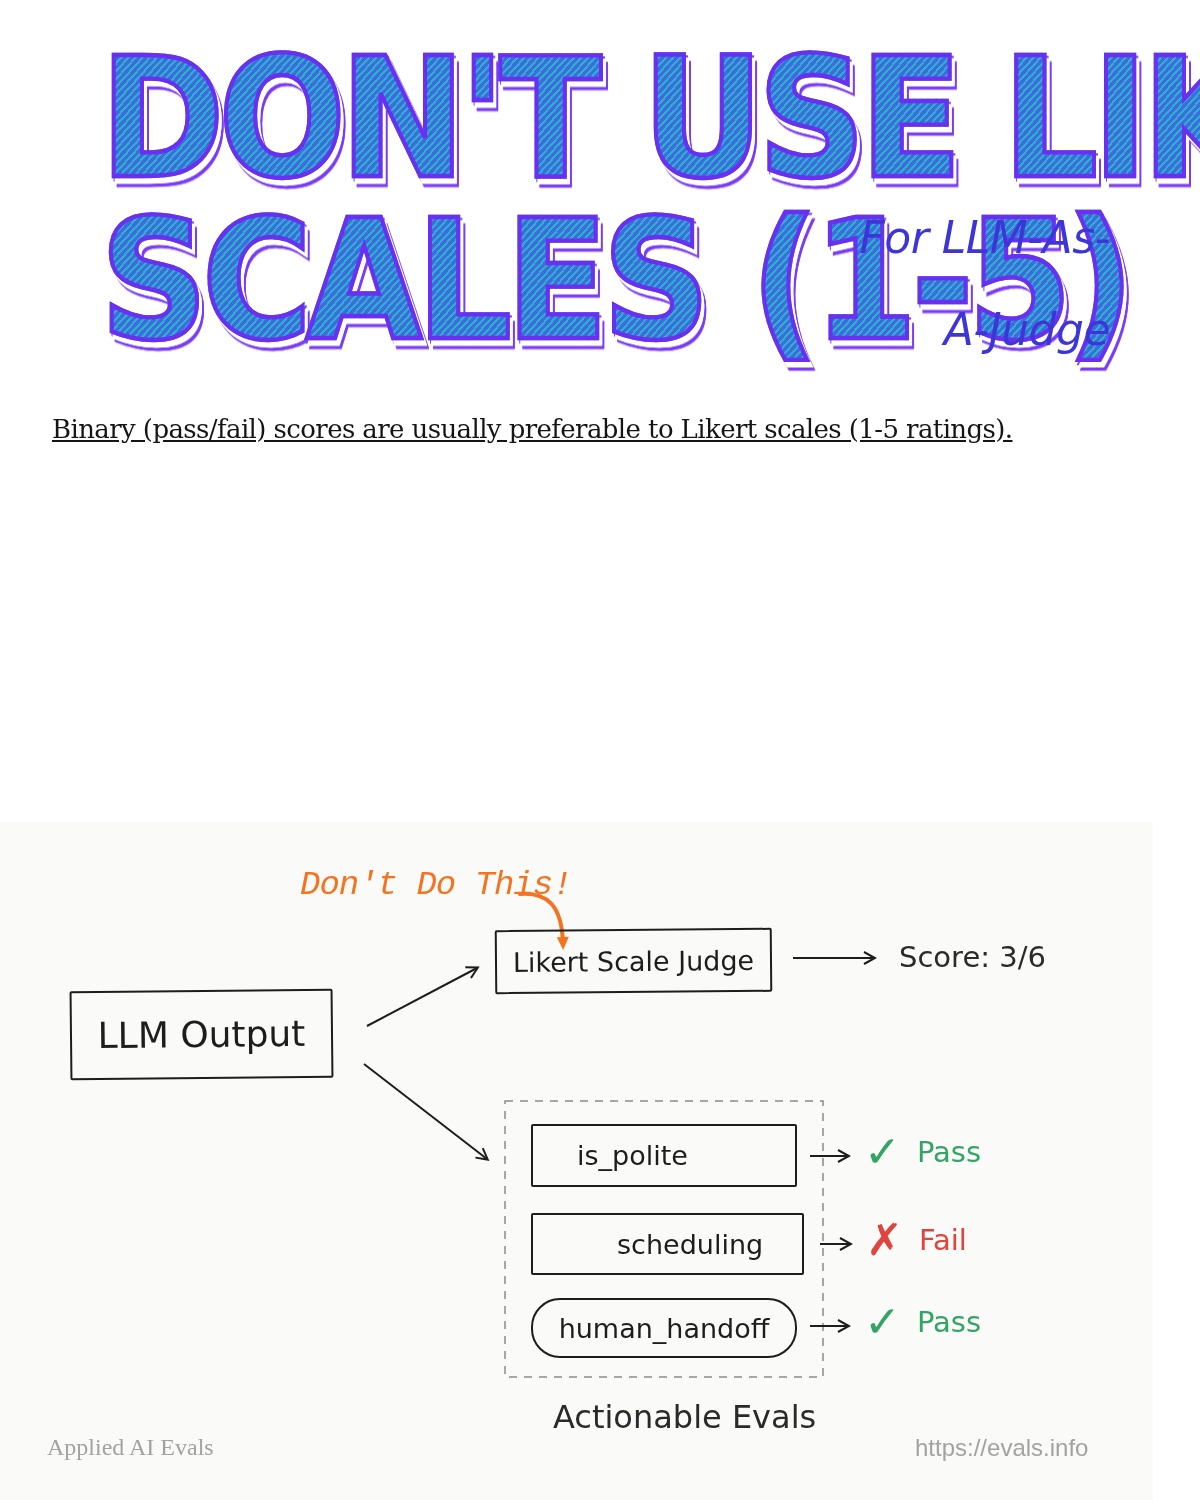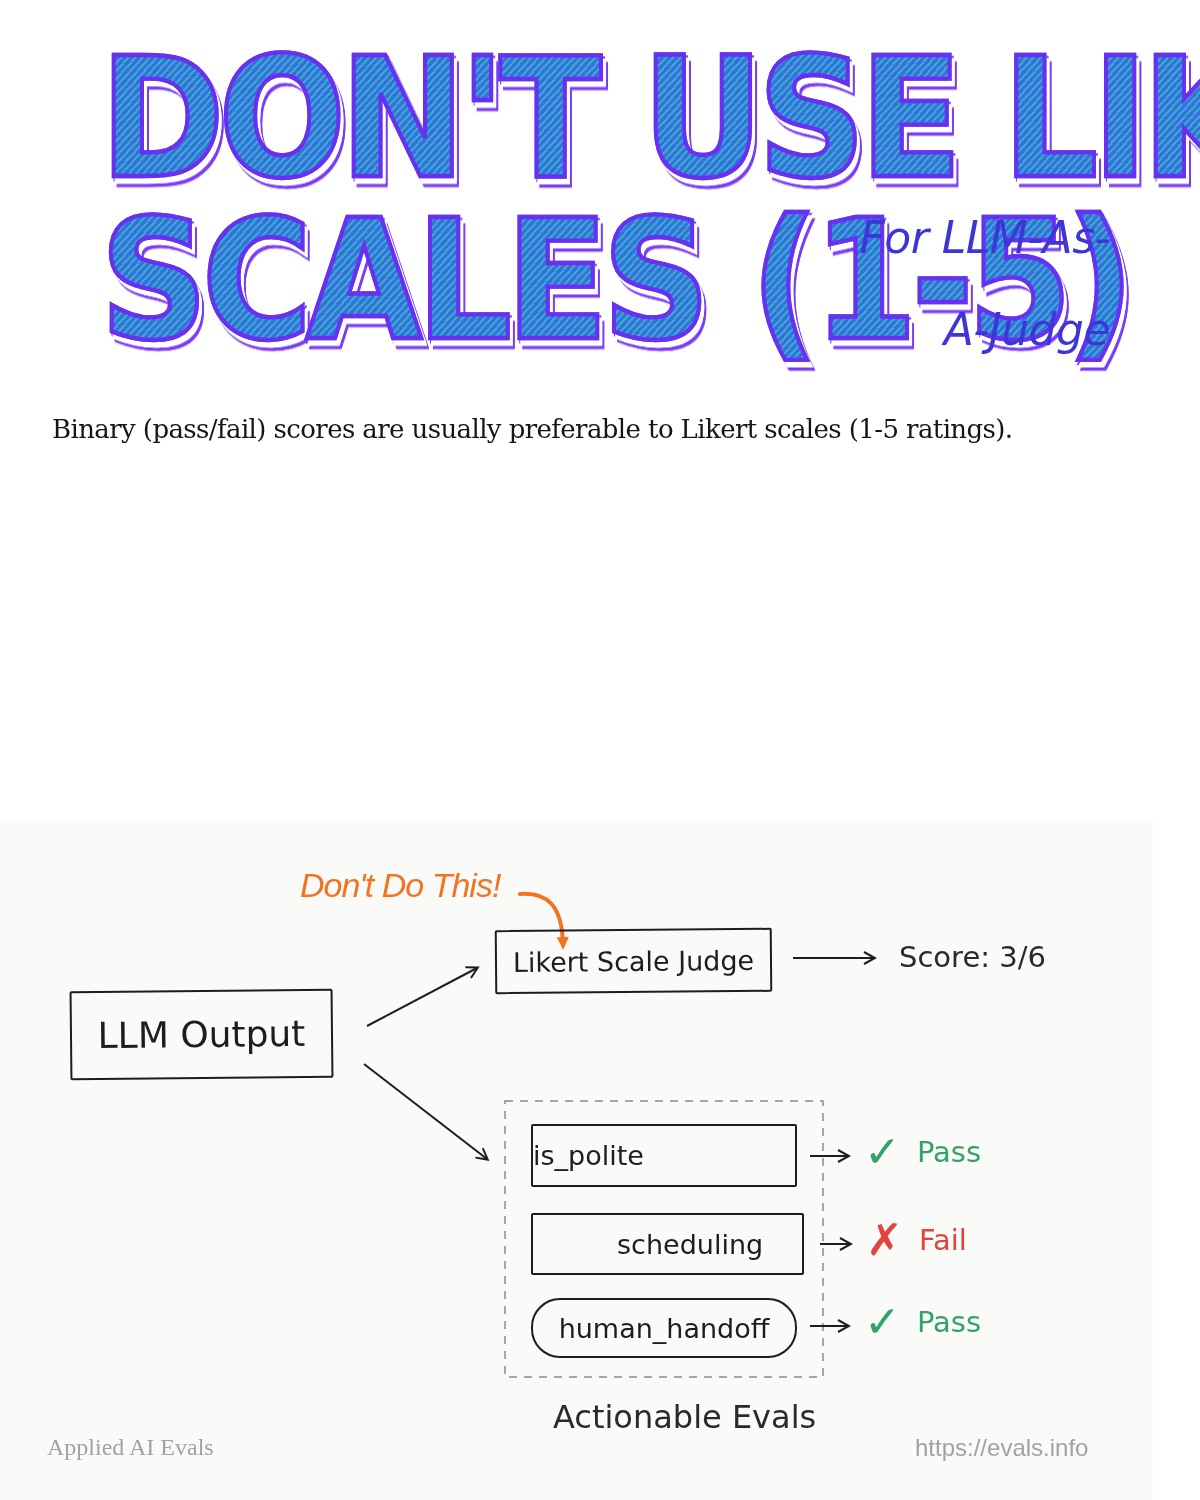--- a/index.html
+++ b/index.html
@@ -44,40 +44,40 @@
     
     .body-text {
       position: absolute;
       left: 52px; top: 408px; width: 1120px;
       font-family: "DejaVu Serif", serif;
       font-size: 26px;
       line-height: 42px;
       color: #151515;
       letter-spacing: -0.6px;
     }
-    .para { margin-bottom: 42px; white-space: pre-line; }
+    .para { margin-bottom: 42px; white-space: pre-line; text-decoration: underline; }
 
     
     .diagram {
       position: absolute;
       left: 0; top: 822px; width: 1153px; height: 678px;
       background: #fafaf8;
     }
     .sketch-box {
       position: absolute;
       border: 2.5px solid #1d1d1d;
       background: transparent;
       font-family: "DejaVu Sans", sans-serif;
       color: #1d1d1d;
       display: flex; align-items: center; justify-content: center;
       border-radius: 2px;
     }
     .annot {
       position: absolute;
-      font-family: Liberation Sans, sans-serif;
+      font-family: Liberation Mono, monospace;
       font-style: italic;
       color: #f47320;
       font-size: 34px;
       letter-spacing: -1px;
     }
     .plain-label {
       position: absolute;
       font-family: "DejaVu Sans", sans-serif;
       color: #2a2a2a;
     }
@@ -140,21 +140,21 @@
   </svg>
 
   <div class="annot" style="left:300px; top:44px;">Don't Do This!</div>
 
   <div class="sketch-box" style="left:70px; top:168px; width:263px; height:89px; font-size:36px; transform:rotate(-0.6deg);">LLM Output</div>
 
   <div class="sketch-box" style="left:495px; top:107px; width:277px; height:64px; font-size:27px; transform:rotate(-0.5deg);">Likert Scale Judge</div>
 
   <div class="plain-label" style="left:899px; top:118px; font-size:29px;">Score: 3/6</div>
 
-  <div class="sketch-box" style="left:531px; top:302px; width:266px; height:63px; font-size:27px; justify-content:flex-start; ">is_polite</div>
+  <div class="sketch-box" style="left:531px; top:302px; width:266px; height:63px; font-size:27px; justify-content:flex-start; padding-left:44px;">is_polite</div>
   <div class="sketch-box" style="left:531px; top:391px; width:273px; height:62px; font-size:27px; justify-content:flex-start; padding-left:84px;">scheduling</div>
   <div class="sketch-box" style="left:531px; top:476px; width:266px; height:60px; font-size:27px;border-radius:29px;">human_handoff</div>
 
   <div class="result pass" style="left:864px; top:308px;">
     <span class="mark">✓</span>
     <span>Pass</span>
   </div>
   <div class="result fail" style="left:866px; top:396px;">
     <span class="mark">✗</span>
     <span>Fail</span>

